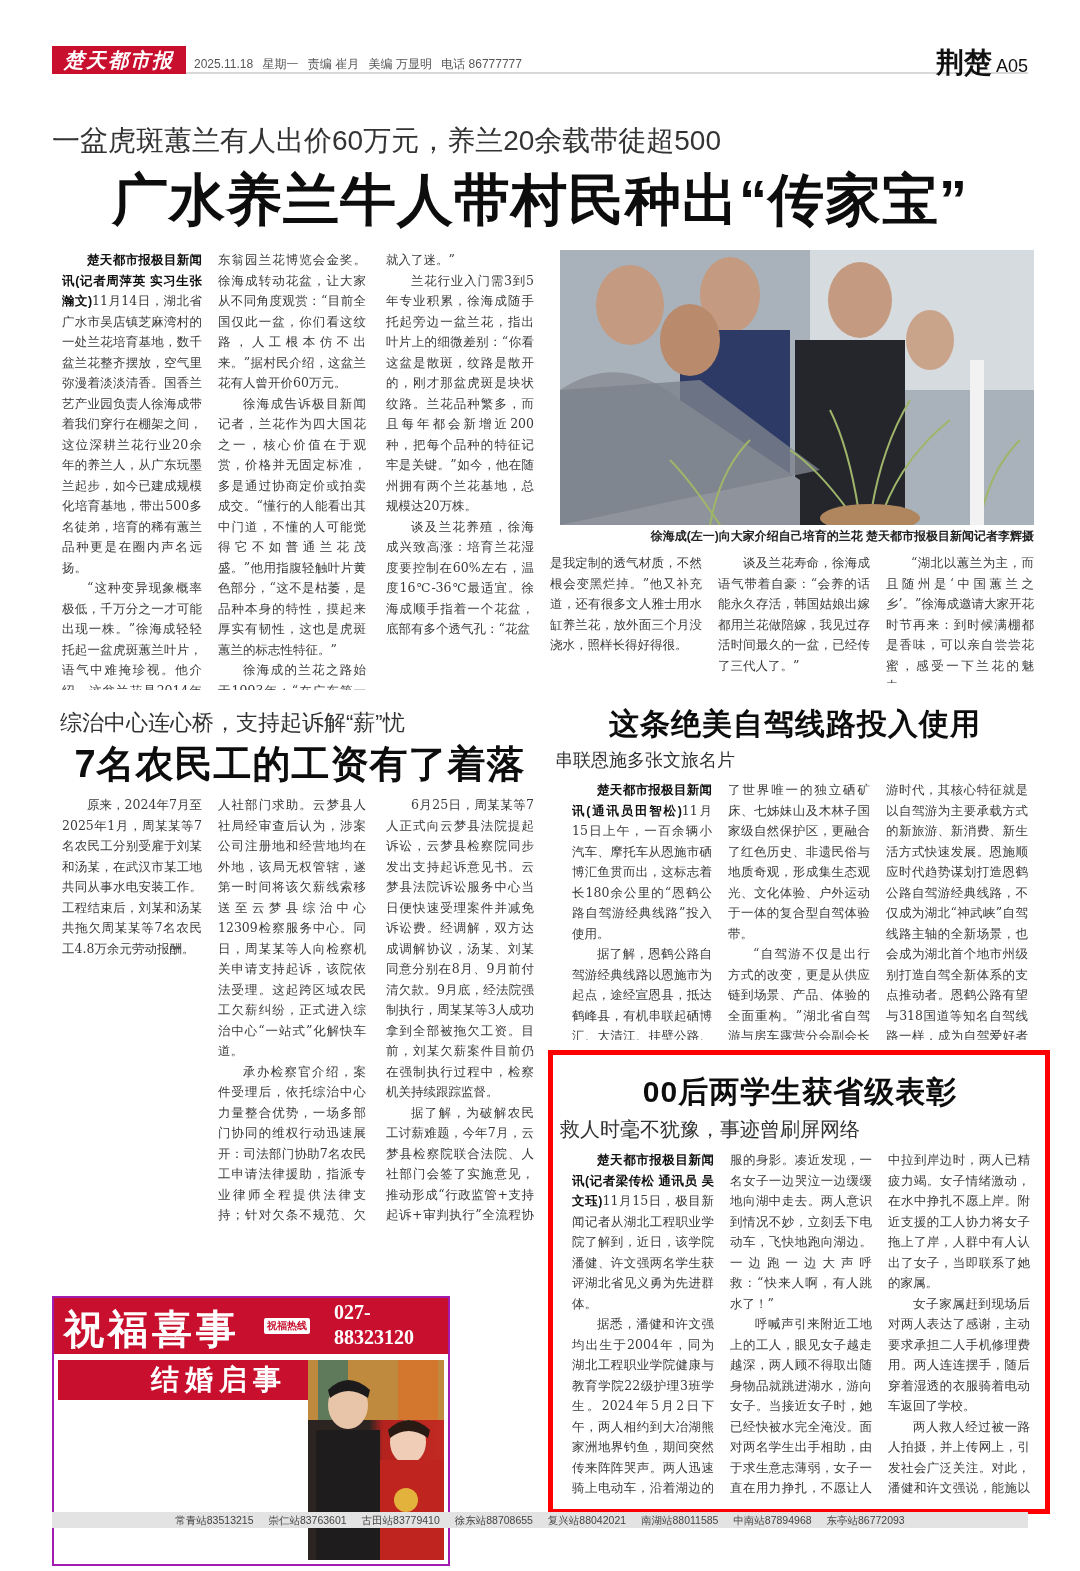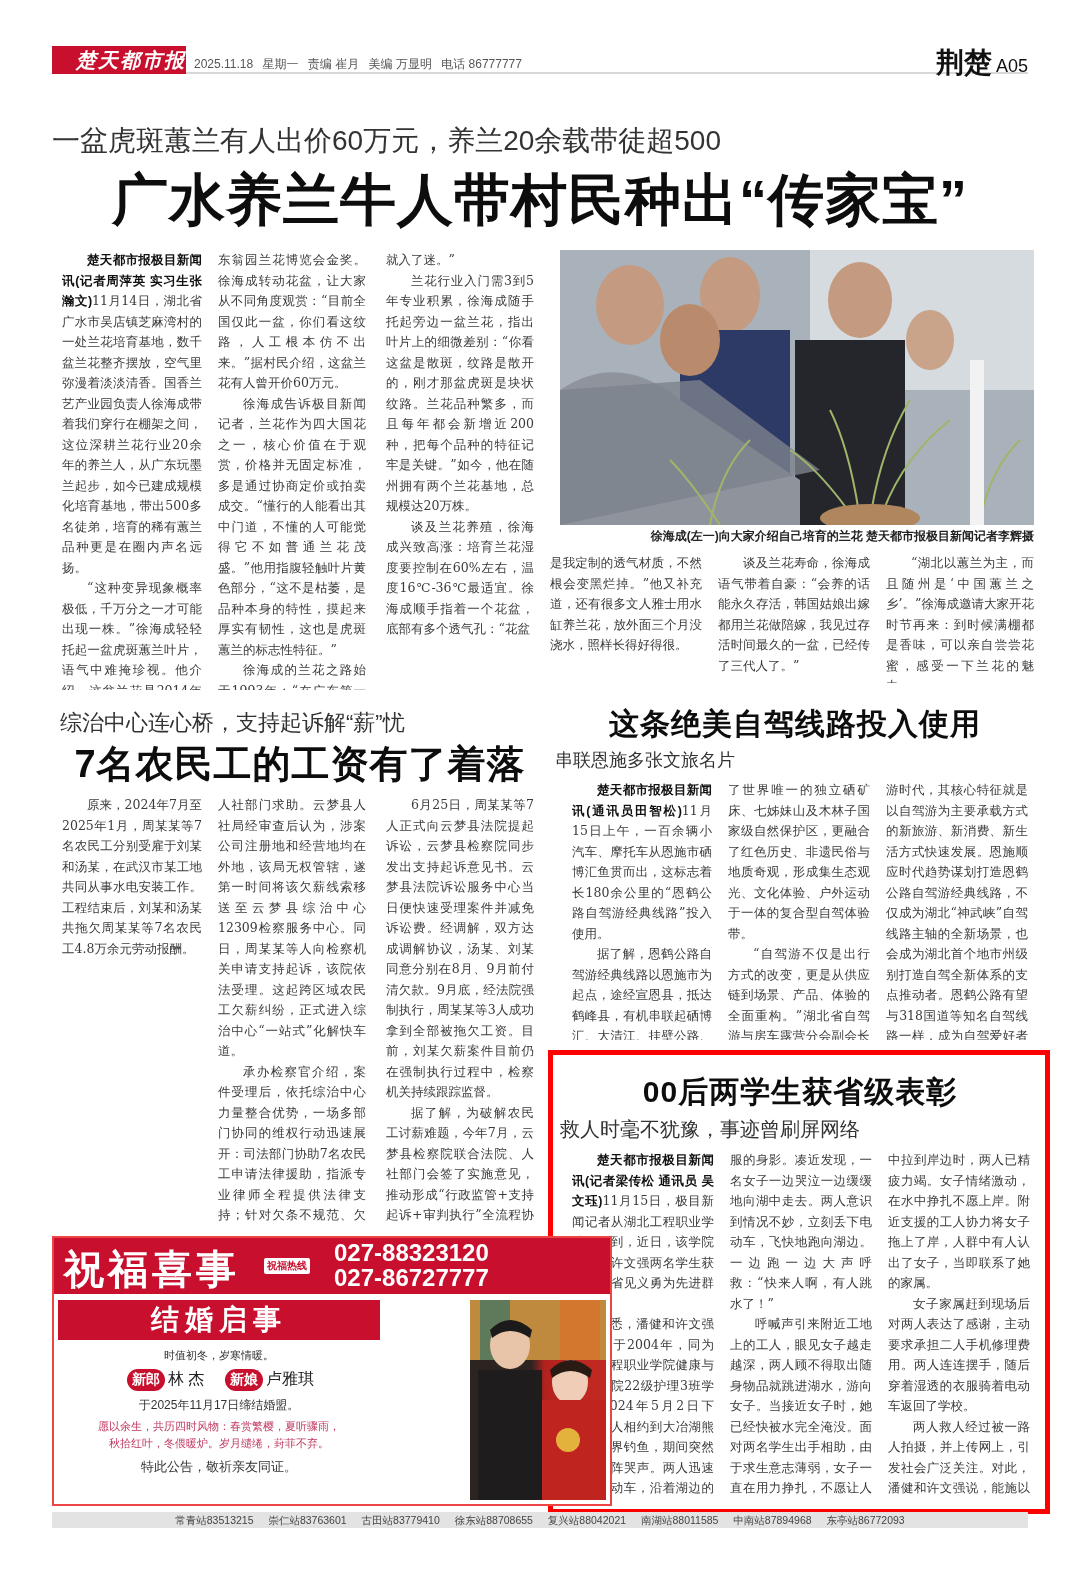--- a/index.html
+++ b/index.html
@@ -5,21 +5,21 @@
   * { box-sizing: border-box; margin: 0; padding: 0; }
   html, body { width: 1080px; height: 1571px; background: #ffffff; overflow: hidden; }
   body { font-family: "DejaVu Serif", "Liberation Serif", serif; color: #2a2a2a; position: relative; }
 
   .abs { position: absolute; }
 
   
   .masthead { left: 52px; top: 44px; width: 976px; height: 30px; border-bottom: 2px solid #d8d8d8; }
   .logo { position: absolute; left: 0; top: 2px; width: 134px; height: 28px; background: #c8102e; color: #fff;
           font-family: "DejaVu Serif", serif; font-size: 20px; font-style: italic; font-weight: bold; line-height: 28px;
-          text-align: right; letter-spacing: 2px; }
+          text-align: center; letter-spacing: 2px; }
   .meta { position: absolute; left: 142px; top: 12px; font-family: "Liberation Sans", sans-serif; font-size: 12px; color: #555; }
   .meta span { margin-right: 6px; }
   .section { position: absolute; right: 0; top: 0; font-family: "Liberation Sans", sans-serif; }
   .section .sname { font-size: 28px; font-weight: bold; color: #111; }
   .section .pno { font-size: 18px; color: #111; margin-left: 4px; }
 
   
   .kicker { font-family: "Liberation Sans", sans-serif; color: #333; text-align: left; }
   .headline { font-family: "Liberation Sans", sans-serif; font-weight: 900; color: #0d0d0d; text-align: center; letter-spacing: 1px; }
 
@@ -30,26 +30,26 @@
 
   .photo { left: 560px; top: 250px; width: 474px; height: 275px; overflow: hidden;
            background: linear-gradient(180deg,#b8c3cc 0%,#9aa4ae 35%,#7f8891 60%,#c9c3b4 100%); }
   .caption { left: 560px; top: 528px; width: 474px; text-align: right; font-family: "Liberation Sans", sans-serif;
              font-size: 12px; font-weight: bold; color: #222; }
 
   
   .redbox { left: 548px; top: 1050px; width: 502px; height: 464px; border: 5px solid #ff0000; }
 
   
-  .ad { left: 52px; top: 1236px; width: 560px; height: 270px; border: 2px solid #ef4444; background: #fff; }
+  .ad { left: 52px; top: 1296px; width: 398px; height: 270px; border: 2px solid #a21caf; background: #fff; }
   .ad-top { position: absolute; left: 0; top: 0; width: 100%; height: 56px; background: #c8102e; color: #fff; }
   .ad-title { position: absolute; left: 10px; top: 4px; font-family: "Liberation Sans", sans-serif; font-weight: bold; font-size: 40px; letter-spacing: 4px; }
   .ad-hot { position: absolute; left: 210px; top: 20px; font-family: "Liberation Sans", sans-serif; font-size: 10px; font-weight: bold;
             background: #fff; color: #c8102e; padding: 1px 3px; border-radius: 2px; }
-  .ad-phones { position: absolute; left: 280px; top: 2px; font-family: Liberation Sans, sans-serif; font-size: 24px; line-height: 25px; font-weight: bold; }
+  .ad-phones { position: absolute; left: 280px; top: 2px; font-family: Liberation Serif, serif; font-size: 20px; line-height: 25px; font-weight: bold; }
   .ad-banner { position: absolute; left: 4px; top: 62px; width: 322px; height: 40px; background: #c8102e; color: #fff;
                font-family: "Liberation Sans", sans-serif; font-size: 28px; font-weight: bold; text-align: center; line-height: 40px; letter-spacing: 6px; }
   .ad-body { position: absolute; left: 4px; top: 106px; width: 322px; text-align: center; font-family: "Liberation Sans", sans-serif; }
   .ad-line { font-size: 11px; color: #333; margin: 4px 0; }
   .names { font-size: 16px; color: #222; margin: 6px 0; }
   .badge { display: inline-block; background: #c8102e; color: #fff; border-radius: 14px; padding: 2px 5px; font-size: 14px; font-weight: bold; margin: 0 3px; }
   .pink { color: #c0395f; font-size: 11px; line-height: 17px; }
   .ad-footer { position: absolute; left: 4px; bottom: 4px; width: 322px; height: 24px; background: #c8102e; color: #fff;
                font-family: "Liberation Sans", sans-serif; font-weight: bold; font-size: 15px; line-height: 24px; text-align: center; }
   .ad-footer .xi { display: inline-block; width: 22px; height: 22px; border-radius: 50%; background: #fff; color: #c8102e; font-size: 12px; line-height: 22px; margin: 0 18px; vertical-align: middle; }
@@ -185,32 +185,20 @@
 <div class="abs ad">
   <div class="ad-top">
     <div class="ad-title">祝福喜事</div>
     <div class="ad-hot">祝福热线</div>
     <div class="ad-phones">
       <div>027-88323120</div>
       <div>027-86727777</div>
     </div>
   </div>
   <div class="ad-banner">结婚启事</div>
-  <div class="ad-body">
-    <div class="ad-line">时值初冬，岁寒情暖。</div>
-    <div class="names">
-      <span class="badge">新郎</span><span>林 杰</span>
-      &nbsp;&nbsp;
-      <span class="badge">新娘</span><span>卢雅琪</span>
-    </div>
-    <div class="ad-line" style="font-size:12px">于2025年11月17日缔结婚盟。</div>
-    <div class="pink">愿以余生，共历四时风物：春赏繁樱，夏听骤雨，</div>
-    <div class="pink">秋拾红叶，冬偎暖炉。岁月缱绻，葑菲不弃。</div>
-    <div class="ad-line" style="font-size:13px;margin-top:6px">特此公告，敬祈亲友同证。</div>
-  </div>
   <div class="ad-photo">
     <svg width="136" height="200" viewBox="0 0 136 200">
       <rect x="0" y="0" width="136" height="60" fill="#c08a3e"></rect>
       <rect x="10" y="0" width="30" height="60" fill="#5e7a5a"></rect>
       <rect x="90" y="0" width="40" height="60" fill="#d4772e"></rect>
       <ellipse cx="40" cy="45" rx="20" ry="24" fill="#e8c4a8"></ellipse>
       <path d="M20 30 Q40 10 62 30 L60 38 Q40 24 22 38 Z" fill="#1c1a1a"></path>
       <rect x="8" y="70" width="64" height="130" fill="#1e1c1c"></rect>
       <ellipse cx="100" cy="82" rx="18" ry="22" fill="#efcdb6"></ellipse>
       <path d="M80 70 Q100 50 122 70 L120 78 Q100 64 82 78 Z" fill="#2a1a14"></path>

